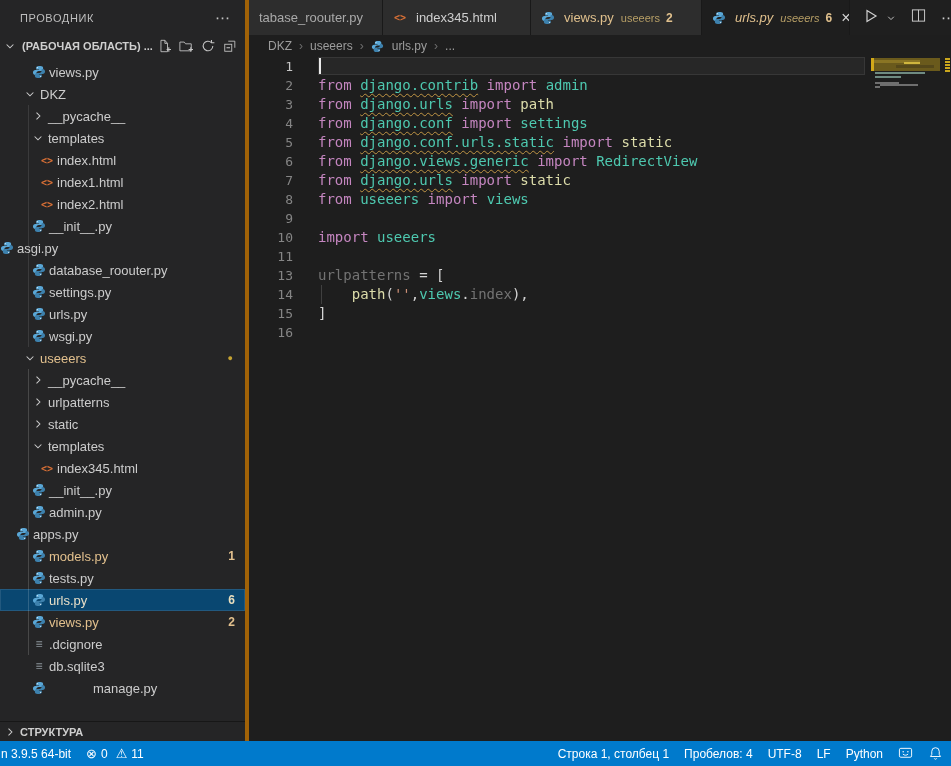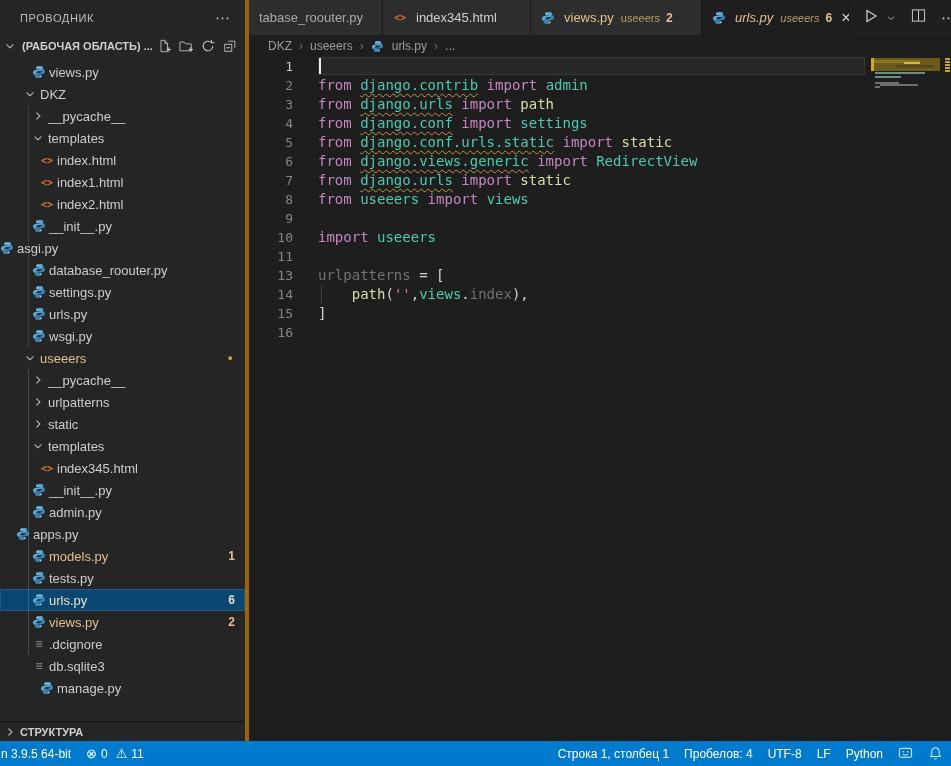--- a/index.html
+++ b/index.html
@@ -355,21 +355,21 @@
           <span class="badge">2</span>
         </div>
         <div class="trow" style="padding-left: 32px;">
           <span class="ficon plainic">≡</span>
           <span class="tlabel">.dcignore</span>
         </div>
         <div class="trow" style="padding-left: 32px;">
           <span class="ficon plainic">≡</span>
           <span class="tlabel">db.sqlite3</span>
         </div>
-        <div class="trow" style="padding-left: 40px;">
+        <div class="trow" style="padding-left: 32px; gap: 44px;">
           <span class="ficon">
             <svg width="14" height="14" viewBox="0 0 16 16">
               <path fill="#5AA7D6" d="M7.9 1.2c-1.9 0-3.1.8-3.1 2.2v1.7h3.3v.6H3.8C2.2 5.7 1.1 6.9 1.1 8.5s1.1 2.8 2.7 2.8h1.1V9.6c0-1.6 1.3-2.8 2.9-2.8h2.6c1.3 0 2.3-1 2.3-2.3V3.4c0-1.4-1.2-2.2-3.1-2.2H7.9z"></path>
               <path fill="#3D81AD" d="M8.1 14.8c1.9 0 3.1-.8 3.1-2.2v-1.7H7.9v-.6h4.3c1.6 0 2.7-1.2 2.7-2.8S13.8 4.7 12.2 4.7h-1.1v1.7c0 1.6-1.3 2.8-2.9 2.8H5.6c-1.3 0-2.3 1-2.3 2.3v1.1c0 1.4 1.2 2.2 3.1 2.2h1.7z"></path>
               <circle cx="6.1" cy="3" r=".65" fill="#dfeefb"></circle>
               <circle cx="9.9" cy="13" r=".65" fill="#dfeefb"></circle>
             </svg>
           </span>
           <span class="tlabel">manage.py</span>
         </div>

